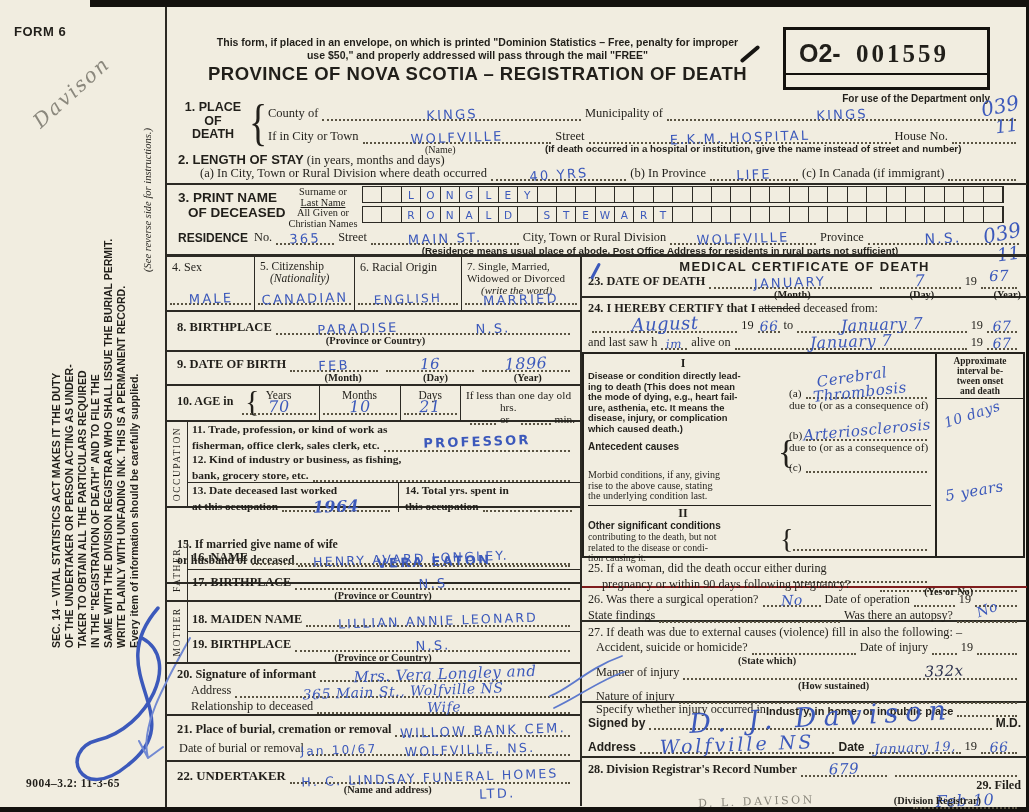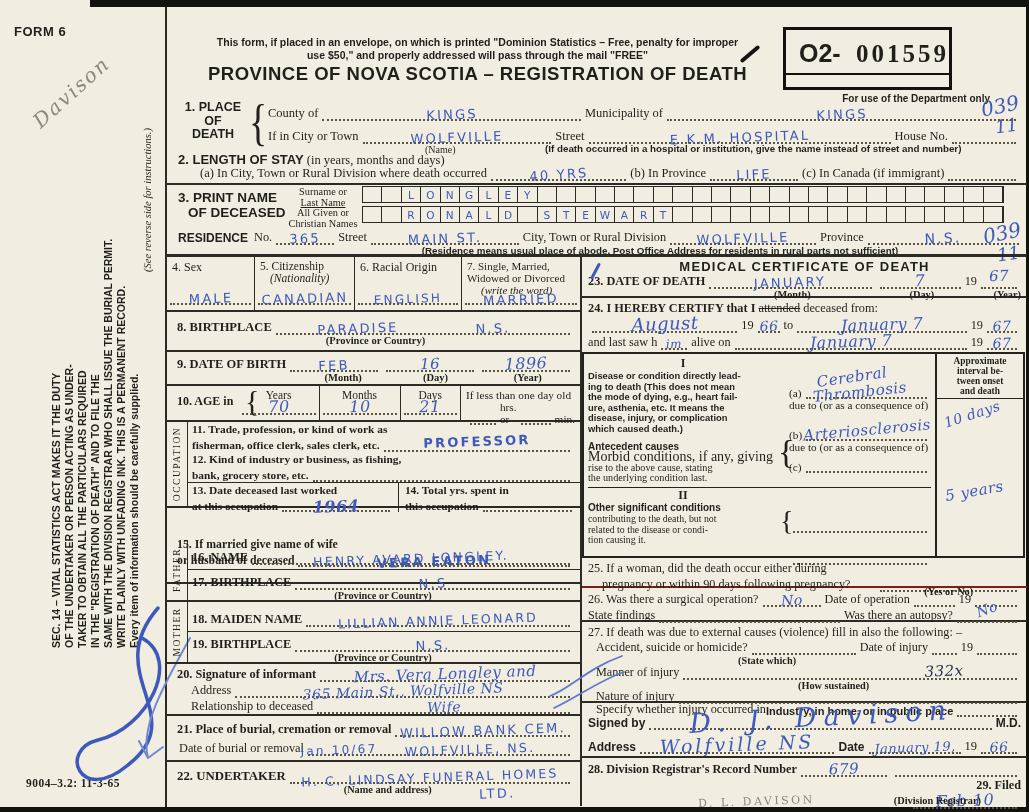--- a/index.html
+++ b/index.html
@@ -62,21 +62,21 @@
     <path d="M150,38 C122,88 100,128 108,158 M108,158 l-9,-17 M108,158 l15,-11" stroke="#7289d2" stroke-width="2" fill="none" stroke-linecap="round"></path>
   </svg>
 
   <div class="abs bs" style="left:195px;top:36px;width:565px;text-align:center;font-size:10.5px;line-height:13px;">
     <div>This form, if placed in an envelope, on which is printed "Dominion Statistics – Free, penalty for improper</div>
     <div>use $50," and properly addressed will pass through the mail "FREE"</div>
   </div>
   <div class="abs bs" style="left:190px;top:63px;width:575px;text-align:center;font-size:18.5px;letter-spacing:.5px;">PROVINCE OF NOVA SCOTIA – REGISTRATION OF DEATH</div>
   <div class="abs" style="left:738px;top:52px;width:24px;height:4px;background:#171512;transform:rotate(-40deg);border-radius:2px;"></div>
 
-  <div class="abs" style="left:783px;top:27px;width:169px;height:63px;border:3px solid #14120e;box-sizing:border-box;">
+  <div class="abs" style="left:783px;top:27px;width:207px;height:63px;border:3px solid #14120e;box-sizing:border-box;">
     <span class="abs bs" style="left:13px;top:9px;font-size:25px;">O2-</span>
     <span class="abs" style="left:70px;top:10px;font-size:25px;font-weight:bold;letter-spacing:3px;">001559</span>
     <div class="abs" style="left:0;right:0;bottom:12px;height:2px;background:#14120e;"></div>
   </div>
   <div class="abs bs" style="left:750px;top:93px;width:240px;text-align:right;font-size:10px;">For use of the Department only</div>
   <span class="abs" style="left:981px;top:94px;font-size:20px;color:#3c59bb;font-family:'DejaVu Serif',serif;font-style:italic;transform:rotate(-12deg);">039</span>
   <span class="abs" style="left:995px;top:115px;font-size:18px;color:#3c59bb;font-family:'DejaVu Serif',serif;font-style:italic;transform:rotate(-8deg);">11</span>
 
   <div class="abs bs" style="left:178px;top:101px;width:70px;text-align:center;font-size:12.5px;line-height:13.5px;">
     <div>1. PLACE</div>
@@ -548,21 +548,21 @@
       <div style="width:190px;text-align:center;font-weight:bold;font-size:12px;">I</div>
       <div style="display:flex;">
         <div class="bs" style="width:196px;font-size:9.4px;line-height:10.6px;">
           <div>Disease or condition directly lead-</div>
           <div>ing to death (This does not mean</div>
           <div>the mode of dying, e.g., heart fail-</div>
           <div>ure, asthenia, etc. It means the</div>
           <div>disease, injury, or complication</div>
           <div>which caused death.)</div>
           <div style="margin-top:7px;font-size:10px;">Antecedent causes</div>
-          <div style="font-family:'Liberation Serif',serif;font-weight:normal;font-size:14px;">Morbid conditions, if any, giving</div>
+          <div style="font-family:'Liberation Serif',serif;font-weight:normal;font-size:10px;margin-top:18px;">Morbid conditions, if any, giving</div>
           <div style="font-family:'Liberation Serif',serif;font-weight:normal;font-size:10.2px;">rise to the above cause, stating</div>
           <div style="font-family:'Liberation Serif',serif;font-weight:normal;font-size:10.2px;">the underlying condition last.</div>
         </div>
         <div style="flex:1;padding-left:5px;position:relative;">
           <div class="fline" style="margin-top:12px;font-size:11.3px;">
             <span class="lab">(a)</span>
             <span class="dot">
               <span class="hw hcu" style="left:38%;bottom:11px;font-size:15px;transform:translateX(-50%) rotate(-8deg);">Cerebral</span>
               <span class="hw hcu" style="left:45%;bottom:-4px;font-size:15px;transform:translateX(-50%) rotate(-6deg);">Thrombosis</span>
             </span>

